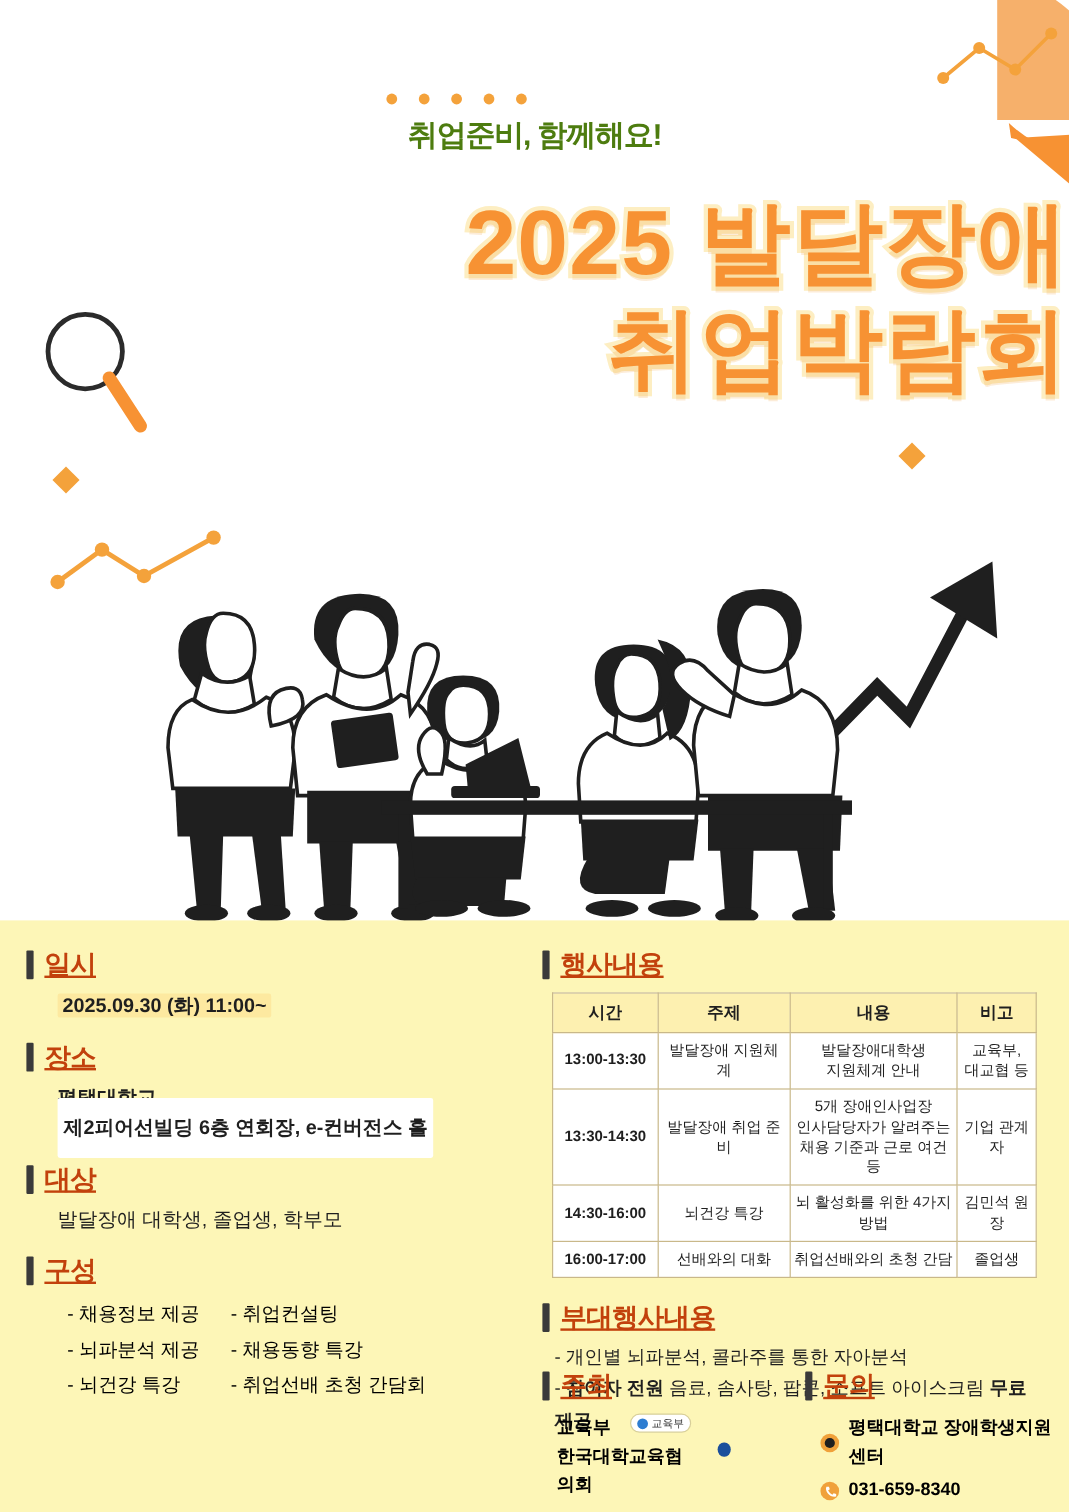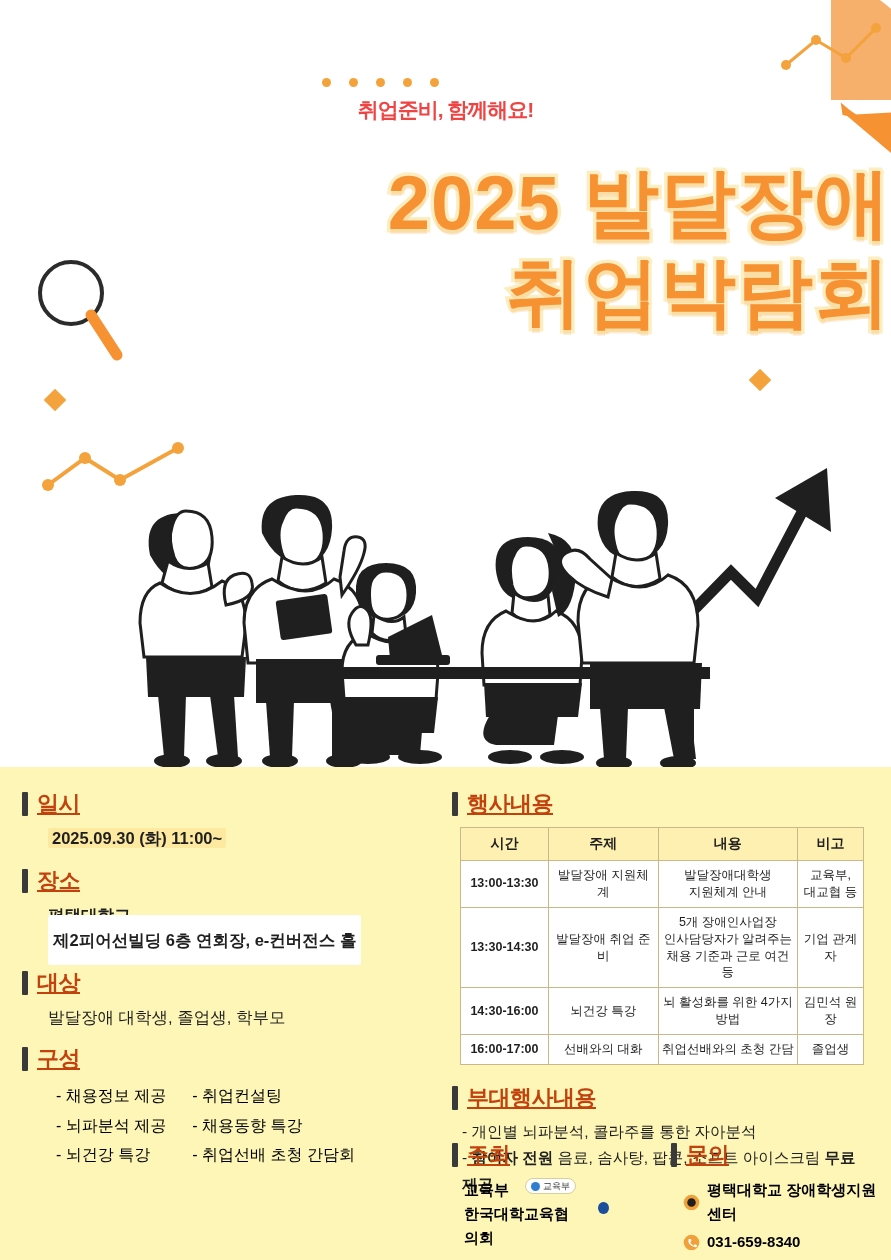--- a/index.html
+++ b/index.html
@@ -14,21 +14,21 @@
   
   .hero { position: relative; width: 891px; height: 775px; background: #ffffff; overflow: hidden; }
 
   .pie-deco { position: absolute; right: -40px; top: -30px; width: 260px; height: 230px; }
   .dot-row { position: absolute; left: 322px; top: 78px; display: flex; gap: 18px; }
   .dot-row span { display:block; width: 9px; height: 9px; border-radius: 50%; background: #f4a23b; }
 
   .subtitle {
     position: absolute; top: 96px; left: 0; width: 891px;
     text-align: center;
-    font-size: 21px; font-weight: bold; color: #ef4444; letter-spacing: -1px;
+    font-size: 25px; font-weight: bold; color: #4d7c0f; letter-spacing: -1px;
   }
 
   .title-wrap { position: absolute; top: 160px; left: 0; width: 891px; text-align: right; }
   .title-line {
     font-size: 76px; font-weight: bold; letter-spacing: 1px; line-height: 1.12;
     color: #f79233;
     -webkit-text-stroke: 7px #fdeec2;
     paint-order: stroke fill;
     text-shadow: 0 5px 0 rgba(240,150,40,0.18);
   }

